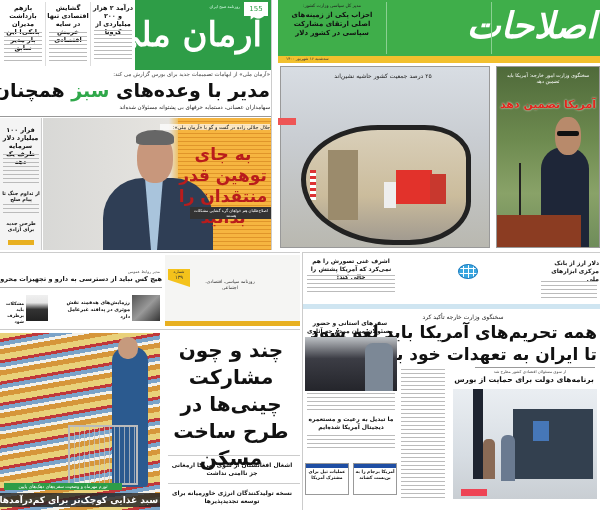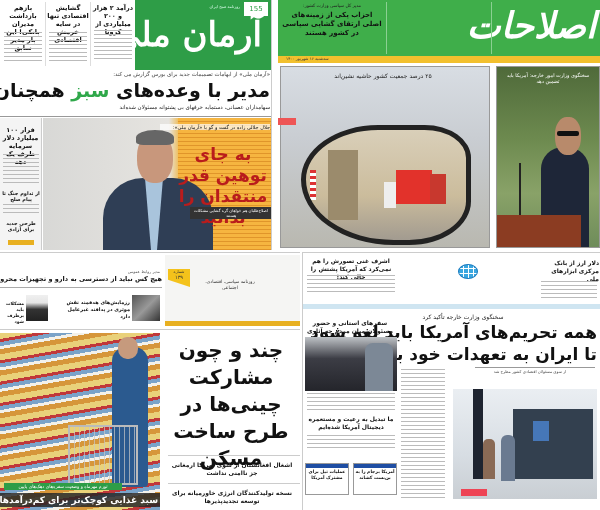--- a/index.html
+++ b/index.html
@@ -65,21 +65,21 @@
   <div class="abs rtl bold" style="left:178px;top:144px;width:90px;font-size:17px;line-height:21px;color:#b91c1c">به جای توهین قدر منتقدان را بدانید</div>
   <div class="abs rtl" style="left:190px;top:207px;width:82px;font-size:4px;color:#fff;background:#333;padding:1px">اصلاح‌طلبان هم خواهان گره گشایی مشکلات هستند</div>
 </div>
 
 <div class="paper" style="left:278px;top:0;width:322px;height:250px">
   <div class="abs" style="left:0;top:0;width:322px;height:56px;background:#3fae4a"></div>
   <div class="abs logo-title rtl" style="right:4px;top:-2px;width:105px;font-size:36px;line-height:54px;font-style:italic;text-align:right">اصلاحات</div>
   <div class="abs" style="left:213px;top:2px;width:1px;height:52px;background:#8bd092"></div>
   <div class="abs" style="left:108px;top:2px;width:1px;height:52px;background:#8bd092"></div>
   <div class="abs rtl" style="left:4px;top:3px;width:100px;font-size:4.5px;color:#222">مدیر کل سیاسی وزارت کشور:</div>
-  <div class="abs rtl bold" style="left:4px;top:11px;width:100px;font-size:7px;line-height:9px;color:#111">احزاب یکی از زمینه‌های اصلی ارتقای گشایی سیاسی در کشور هستند</div>
+  <div class="abs rtl bold" style="left:4px;top:11px;width:100px;font-size:7px;line-height:9px;color:#111">احزاب یکی از زمینه‌های اصلی ارتقای مشارکت سیاسی در کشور دلار</div>
   <div class="abs" style="left:0;top:56px;width:322px;height:7px;background:#f2c02e">
     <span class="abs" style="left:8px;top:0;font-size:4px;color:#333;direction:rtl">سه‌شنبه ۱۶ شهریور ۱۴۰۰</span>
   </div>
 
   <div class="photo" style="left:2px;top:66px;width:210px;height:182px;background:linear-gradient(180deg,#d8dde3 0%,#c9cdd2 40%,#b9b8b0 100%);border:1px solid #999">
     <div class="abs" style="left:20px;top:58px;width:170px;height:120px;border:5px solid #222;border-radius:50% 30% 40% 60%;background:linear-gradient(180deg,#d9cfb9 0%,#cbbc9c 60%,#a29b90 100%);overflow:hidden">
       <div class="abs" style="left:22px;top:20px;width:30px;height:70px;background:#9b8b6c"></div>
       <div class="abs" style="left:90px;top:40px;width:36px;height:34px;background:#e2322b"></div>
       <div class="abs" style="left:124px;top:44px;width:16px;height:30px;background:#c8382e"></div>
       <div class="abs" style="left:78px;top:52px;width:12px;height:26px;background:#eee"></div>
@@ -90,20 +90,21 @@
   <div class="abs" style="left:0;top:118px;width:18px;height:7px;background:#e55"></div>
 
   <div class="photo" style="left:218px;top:66px;width:104px;height:182px;background:linear-gradient(180deg,#4f6a3a 0%,#6d8a4f 40%,#89a268 70%,#6e8c5a 100%);border:1px solid #999">
     <div class="abs" style="left:44px;top:80px;width:48px;height:100px;background:#1e2638;border-radius:22px 22px 0 0"></div>
     <div class="abs" style="left:58px;top:50px;width:26px;height:38px;background:#b88a6b;border-radius:45%"></div>
     <div class="abs" style="left:60px;top:64px;width:22px;height:5px;background:#111;border-radius:2px"></div>
     <div class="abs" style="left:0;top:148px;width:84px;height:34px;background:#8b3c22"></div>
     <div class="abs" style="left:22px;top:96px;width:2px;height:52px;background:#222"></div>
   </div>
   <div class="abs rtl" style="left:222px;top:72px;width:96px;font-size:5px;color:#fff;line-height:6px">سخنگوی وزارت امور خارجه: آمریکا باید تضمین دهد</div>
+  <div class="abs rtl bold" style="left:220px;top:98px;width:100px;font-size:11px;color:#e1261c;text-shadow:0 0 2px #fff">آمریکا تضمین دهد</div>
 </div>
 
 <div class="paper" style="left:0;top:252px;width:300px;height:258px;border-top:1px solid #ccc">
 
   <div class="abs" style="left:165px;top:2px;width:135px;height:70px;background:#f5f5f3"></div>
   <div class="abs rtl" style="left:205px;top:26px;width:50px;font-size:4.5px;line-height:6px;color:#333">روزنامه سیاسی، اقتصادی، اجتماعی</div>
   <div class="abs" style="left:168px;top:16px;width:22px;height:18px;background:#f4c21b;clip-path:polygon(0 0,100% 0,100% 100%,0 60%)">
     <div class="rtl" style="font-size:4px;color:#333">شماره</div>
     <div class="rtl" style="font-size:5px;color:#333">۱۳۹</div>
   </div>
@@ -160,20 +161,21 @@
   </div>
   <div class="abs" style="left:2px;top:210px;width:44px;height:32px;border:1px solid #999">
     <div style="height:4px;background:#1f4ea3"></div>
     <div class="rtl bold" style="font-size:4.5px;line-height:6px;color:#111;padding:1px">عملیات تیل برای مشترک آمریکا</div>
   </div>
 
   <div class="lines" style="left:98px;top:116px;width:44px;height:130px"></div>
 
   <div class="abs" style="left:172px;top:114px;width:120px;height:1px;background:#999"></div>
   <div class="abs rtl" style="left:160px;top:116px;width:134px;font-size:4px;color:#444">از سوی مسئولان اقتصادی کشور مطرح شد</div>
+  <div class="abs rtl bold" style="left:146px;top:122px;width:150px;font-size:7.5px;color:#111">برنامه‌های دولت برای حمایت از بورس</div>
   <div class="photo" style="left:150px;top:136px;width:144px;height:110px;background:linear-gradient(180deg,#eaeef2 0%,#d7dde3 60%,#c9ced3 100%)">
     <div class="abs" style="left:20px;top:0;width:10px;height:90px;background:#1e2430"></div>
     <div class="abs" style="left:60px;top:20px;width:80px;height:70px;background:#33404f"></div>
     <div class="abs" style="left:80px;top:32px;width:16px;height:20px;background:#4677b8"></div>
     <div class="abs" style="left:30px;top:50px;width:12px;height:40px;background:#8a6a55;border-radius:5px 5px 0 0"></div>
     <div class="abs" style="left:48px;top:46px;width:14px;height:46px;background:#6a7a90;border-radius:6px 6px 0 0"></div>
     <div class="abs" style="left:8px;top:100px;width:26px;height:7px;background:#e45"></div>
   </div>
 </div>
 

